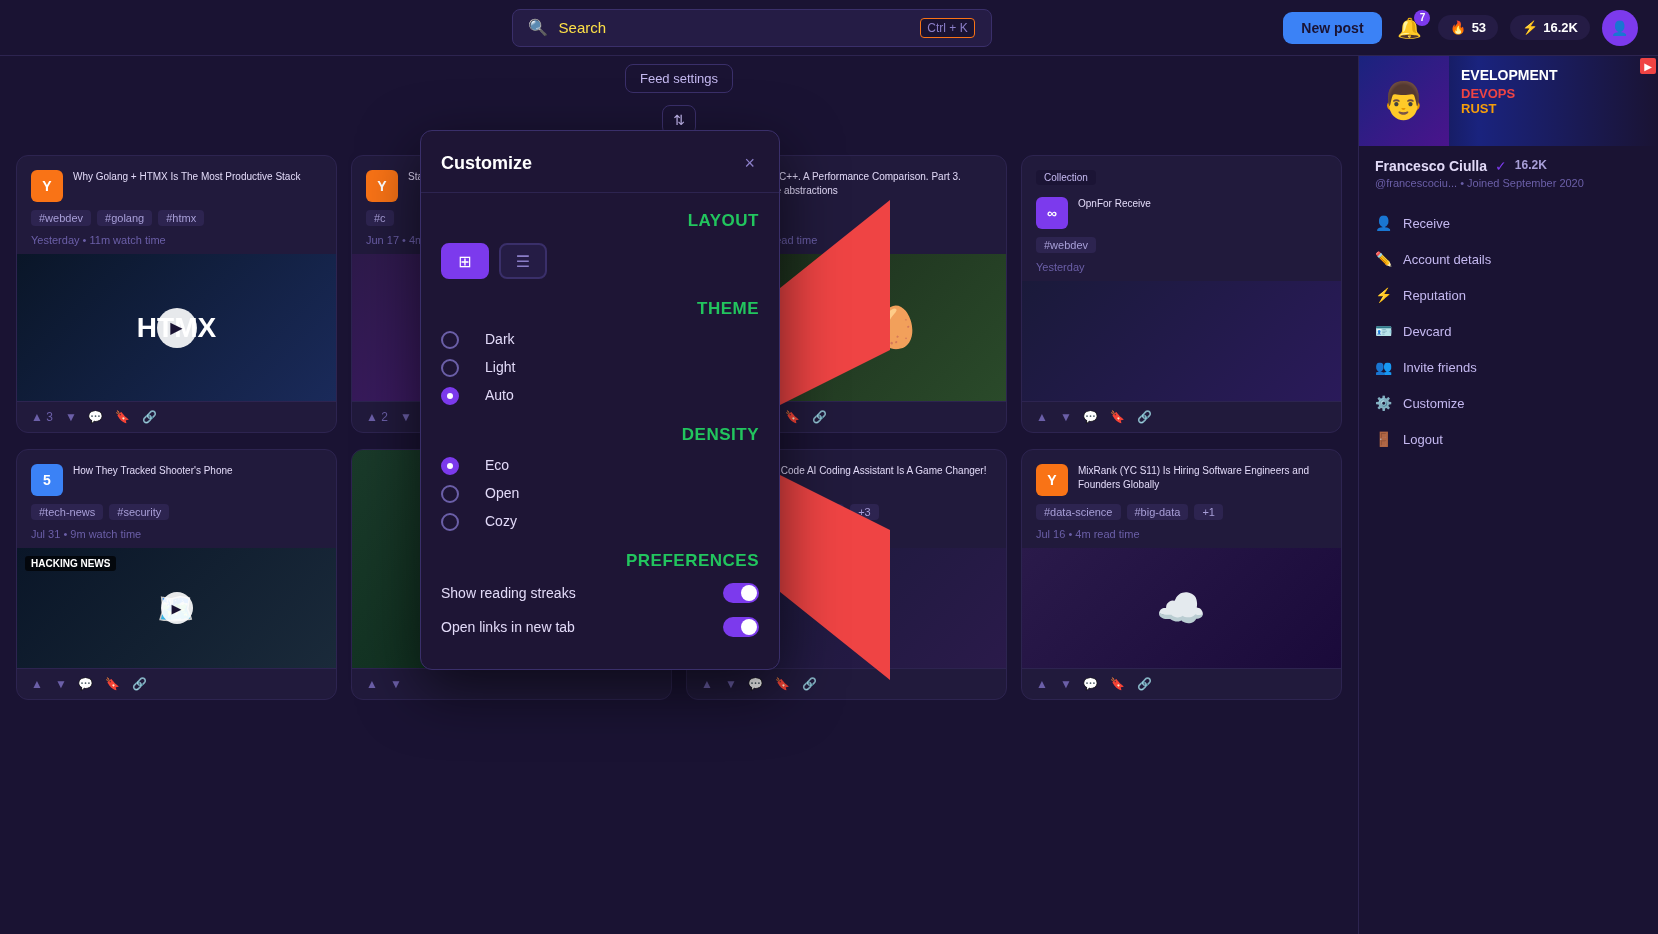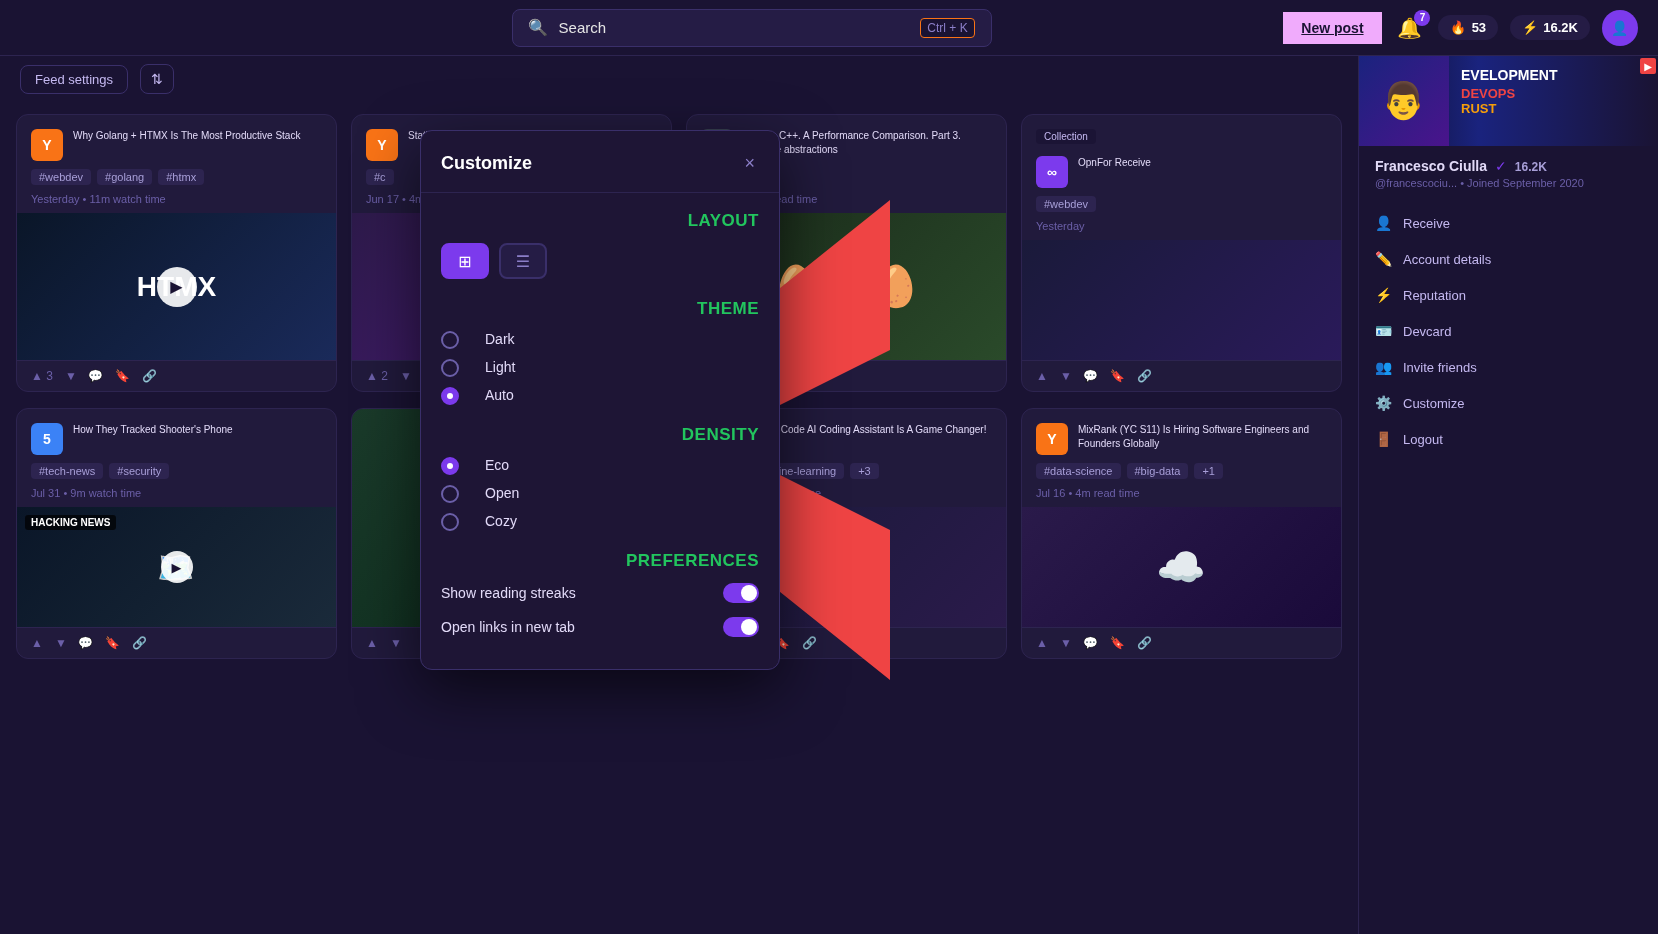--- a/index.html
+++ b/index.html
@@ -28,44 +28,43 @@
       align-items: center;
       background: #251c45;
       border: 1px solid #3a2f6a;
       border-radius: 8px;
       padding: 8px 16px;
       width: 480px;
       gap: 10px;
       cursor: text;
     }
     .search-bar .search-icon { color: #8b7ec8; font-size: 16px; }
-    .search-bar .search-text { color: #e5e5e5; font-size: 15px; flex: 1; }
+    .search-bar .search-text { color: #fde047; font-size: 15px; flex: 1; }
     .search-bar .shortcut {
       color: #8b7ec8;
       font-size: 12px;
       background: #1a1333;
       border: 1px solid #f97316;
       border-radius: 4px;
       padding: 2px 6px;
     }
     .nav-right {
       display: flex;
       align-items: center;
       gap: 12px;
     }
     .new-post-btn {
-      background: #f0abfc;
+      background: #3b82f6;
       color: #1a1333;
       border: none;
-      border-radius: 0;
+      border-radius: 9px;
       padding: 8px 18px;
       font-size: 14px;
       font-weight: 600;
       cursor: pointer;
-      text-decoration: underline;
     }
     .notif-btn {
       position: relative;
       background: none;
       border: none;
       color: #8b7ec8;
       font-size: 20px;
       cursor: pointer;
       padding: 4px;
     }
@@ -103,20 +102,21 @@
       overflow: hidden;
     }
 
     
     .subnav {
       display: flex;
       align-items: center;
       padding: 8px 20px;
       gap: 12px;
       background: #1a1333;
+      flex-direction: column;
     }
     .feed-settings-btn {
       background: none;
       border: 1px solid #3a2f6a;
       border-radius: 8px;
       color: #c4b8f0;
       padding: 6px 14px;
       font-size: 13px;
       cursor: pointer;
       display: flex; align-items: center; gap: 6px;
@@ -590,21 +590,21 @@
       <div style="width:90px; background:linear-gradient(135deg, #1a237e,#4a148c); display:flex; align-items:center; justify-content:center; font-size:36px;">👨</div>
       <div style="padding:10px 12px; flex:1;">
         <div style="font-size:14px; font-weight:900; color:#fff; line-height:1.4;">EVELOPMENT</div>
         <div style="font-size:13px; font-weight:900; color:#ef4444;">DEVOPS</div>
         <div style="font-size:13px; font-weight:900; color:#f59e0b;">RUST</div>
         <div style="position:absolute; top:2px; right:2px; background:#ef4444; width:16px; height:16px; display:flex; align-items:center; justify-content:center; border-radius:2px; font-size:10px;">▶</div>
       </div>
     </div>
 
     <div style="padding:12px 16px 8px;">
-      <div style="display:flex; align-items:flex-end; gap:8px; flex-wrap:wrap;">
+      <div style="display:flex; align-items:flex-start; gap:8px; flex-wrap:wrap;">
         <span style="font-size:14px; font-weight:700; color:#e2daf8;">Francesco Ciulla</span>
         <span style="color:#7c3aed; font-size:14px;">✓</span>
         <span style="color:#a89fd8; font-size:12px; font-weight:600;">16.2K</span>
       </div>
       <div style="font-size:11px; color:#6b5fa8; margin-top:3px;">@francescociu... • Joined September 2020</div>
     </div>
 
     <div class="profile-menu">
       <div class="menu-item">
         <span class="mi-icon">👤</span>

